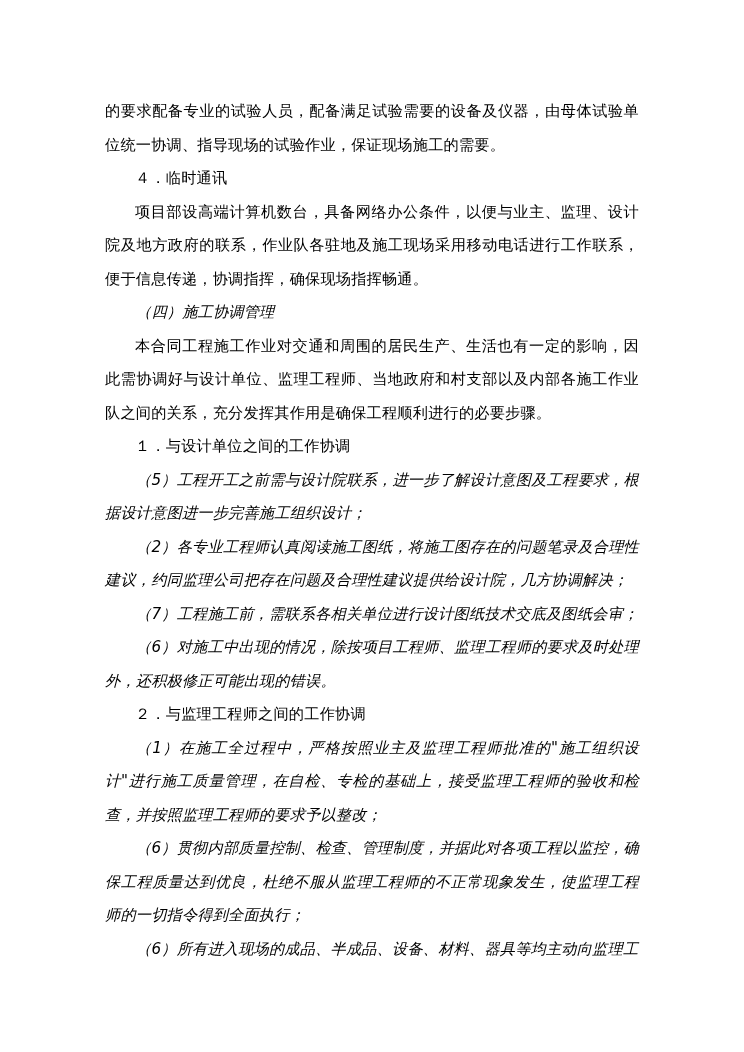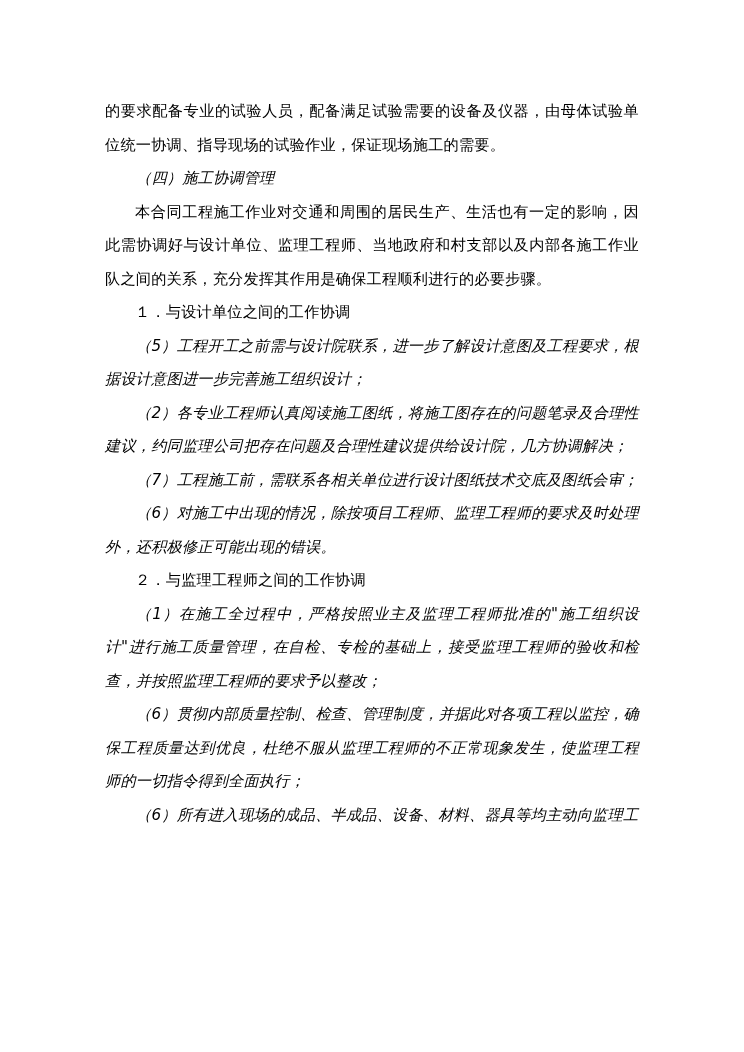--- a/index.html
+++ b/index.html
@@ -43,20 +43,22 @@
     text-indent: 31px;
     font-style: italic;
   }
 </style>
 </head>
 <body>
 
 <div class="page">
   <div class="doc-body">
     <p class="para">的要求配备专业的试验人员，配备满足试验需要的设备及仪器，由母体试验单位统一协调、指导现场的试验作业，保证现场施工的需要。</p>
+    <p class="para indent">４．临时通讯</p>
+    <p class="para indent">项目部设高端计算机数台，具备网络办公条件，以便与业主、监理、设计院及地方政府的联系，作业队各驻地及施工现场采用移动电话进行工作联系，便于信息传递，协调指挥，确保现场指挥畅通。</p>
     <p class="para indent2">（四）施工协调管理</p>
     <p class="para indent">本合同工程施工作业对交通和周围的居民生产、生活也有一定的影响，因此需协调好与设计单位、监理工程师、当地政府和村支部以及内部各施工作业队之间的关系，充分发挥其作用是确保工程顺利进行的必要步骤。</p>
     <p class="para indent">１．与设计单位之间的工作协调</p>
     <p class="para indent2">（5）工程开工之前需与设计院联系，进一步了解设计意图及工程要求，根据设计意图进一步完善施工组织设计；</p>
     <p class="para indent2">（2）各专业工程师认真阅读施工图纸，将施工图存在的问题笔录及合理性建议，约同监理公司把存在问题及合理性建议提供给设计院，几方协调解决；</p>
     <p class="para indent2">（7）工程施工前，需联系各相关单位进行设计图纸技术交底及图纸会审；</p>
     <p class="para indent2">（6）对施工中出现的情况，除按项目工程师、监理工程师的要求及时处理外，还积极修正可能出现的错误。</p>
     <p class="para indent">２．与监理工程师之间的工作协调</p>
     <p class="para indent2">（1）在施工全过程中，严格按照业主及监理工程师批准的"施工组织设计"进行施工质量管理，在自检、专检的基础上，接受监理工程师的验收和检查，并按照监理工程师的要求予以整改；</p>
     <p class="para indent2">（6）贯彻内部质量控制、检查、管理制度，并据此对各项工程以监控，确保工程质量达到优良，杜绝不服从监理工程师的不正常现象发生，使监理工程师的一切指令得到全面执行；</p>

